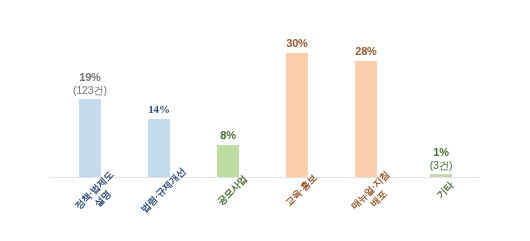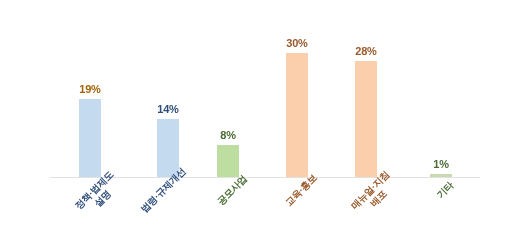--- a/index.html
+++ b/index.html
@@ -86,27 +86,28 @@
   }
 </style>
 </head>
 <body>
 
 <div id="chart-root" style="background: rgb(255, 255, 255);">
 
   <div id="plot-area">
 
     <div class="bar-group" style="left:53px;">
-      <div class="bar-label" style="bottom: 82px; color: #a16207;">
+      <div class="bar-label" style="bottom: 82px; color: #737373;">
         <span class="pct">19%</span>
+        <span class="cnt">(123건)</span>
       </div>
       <div class="bar" style="height: 79px; background: rgb(196, 218, 239);"></div>
     </div>
 
-    <div class="bar-group" style="left:131px;">
+    <div class="bar-group" style="left:122px;font-family:Liberation Serif, serif;">
       <div class="bar-label" style="bottom: 62px; color: rgb(46, 77, 123);">
         <span class="pct">14%</span>
       </div>
       <div class="bar" style="height: 59px; background: rgb(196, 218, 239);"></div>
     </div>
 
     <div class="bar-group" style="left:191px;">
       <div class="bar-label" style="bottom: 36px; color: rgb(74, 107, 51);">
         <span class="pct">8%</span>
       </div>
@@ -123,20 +124,21 @@
     <div class="bar-group" style="left:329px;">
       <div class="bar-label" style="bottom: 120px; color: rgb(154, 90, 44);">
         <span class="pct">28%</span>
       </div>
       <div class="bar" style="height: 117px; background: rgb(251, 207, 171);"></div>
     </div>
 
     <div class="bar-group" style="left:404px;">
       <div class="bar-label" style="bottom: 7px; color: rgb(74, 107, 51);">
         <span class="pct">1%</span>
+        <span class="cnt">(3건)</span>
       </div>
       <div class="bar" style="height: 4px; background: rgb(201, 217, 176);"></div>
     </div>
 
   </div>
 
   <div id="axis-line" style="background: rgb(226, 226, 226);"></div>
 
   <div class="cat-label" style="left: 53px; color: rgb(46, 77, 123);">정책·법제도
 설명</div>

